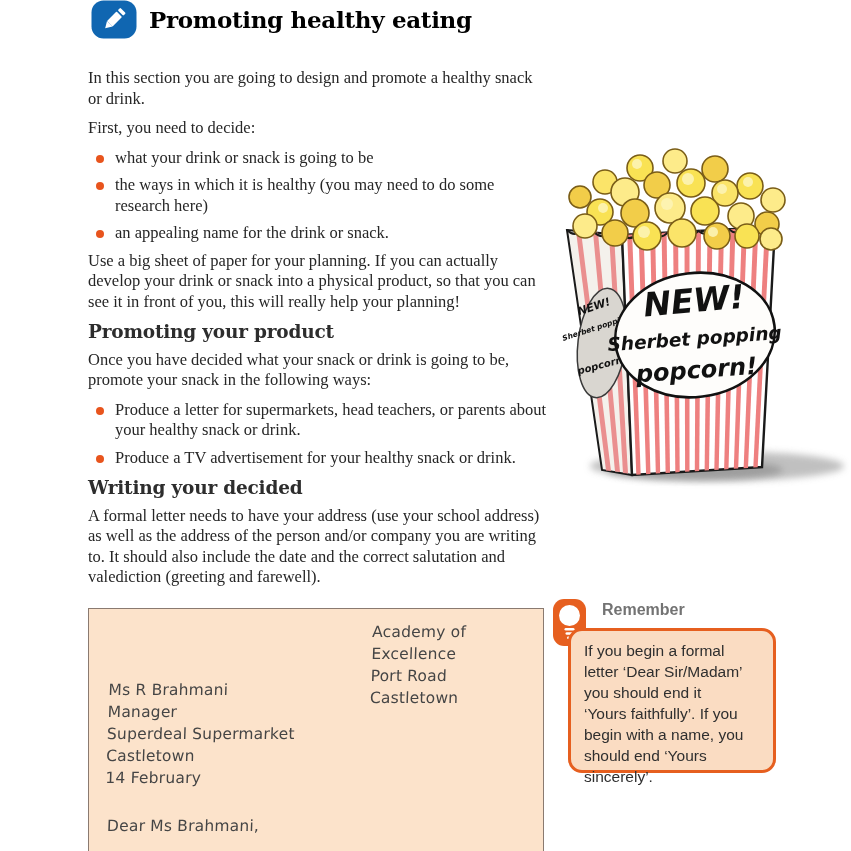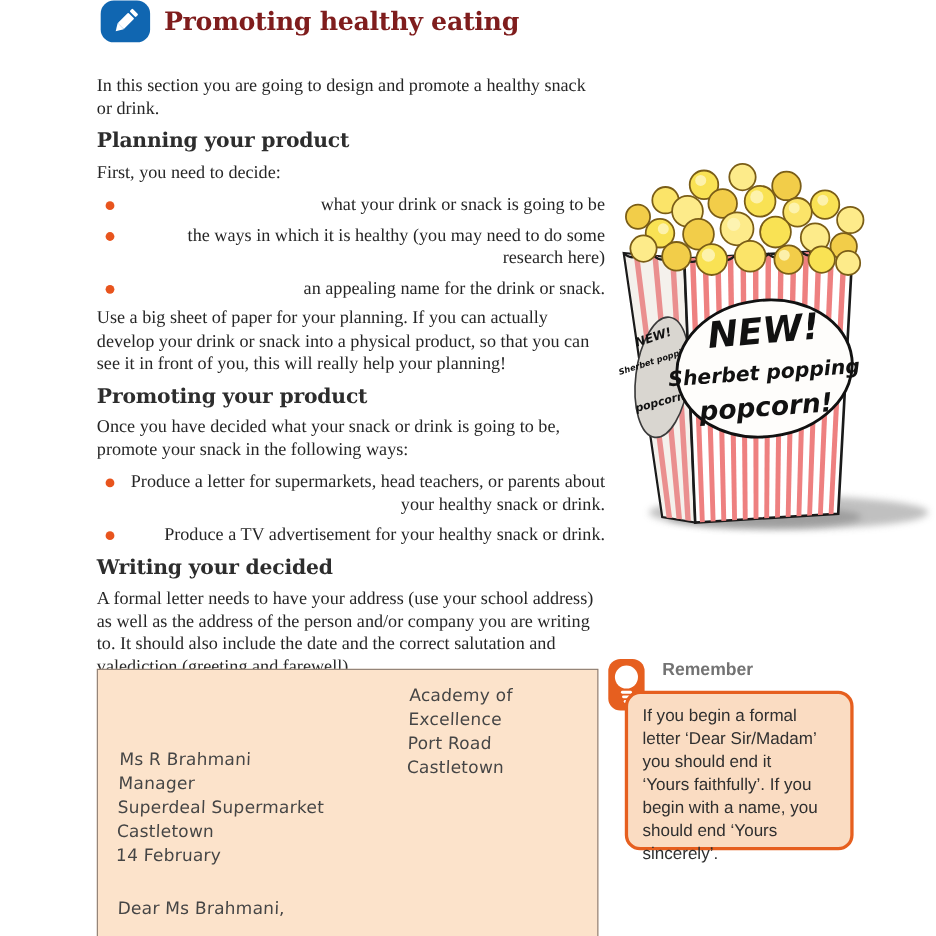--- a/index.html
+++ b/index.html
@@ -3,28 +3,28 @@
 <meta charset="utf-8">
 <style>
   html,body{margin:0;padding:0;background:#ffffff;}
   #page{position:relative;width:851px;height:851px;background:#ffffff;overflow:hidden;
         font-family:"Liberation Serif", serif;color:#262626;}
 
   
   .header{position:absolute;left:91px;top:0;display:flex;align-items:flex-start;}
   .header-icon{width:46px;height:39px;flex:0 0 auto;}
   .page-title{margin:6px 0 0 12px;font-family:"DejaVu Serif", serif;font-weight:700;
-              font-size:23px;color:#7f1d1d;letter-spacing:-0.3px;}
+              font-size:23px;color:#000000;letter-spacing:-0.3px;}
 
   
   .col{position:absolute;left:88px;top:46px;width:462px;font-size:16.5px;line-height:20.5px;margin-top:22px;}
   .col p{margin:0 0 9px 0;}
   .col h2{margin:10px 0 7px 0;font-family:"DejaVu Serif", serif;font-weight:700;
           font-size:18.5px;color:#2d2d2d;letter-spacing:-0.2px;}
-  .col ul{list-style:none;margin:0 0 5px 0;padding:0;text-align:right;}
+  .col ul{list-style:none;margin:0 0 5px 0;padding:0;}
   .col li{position:relative;padding-left:27px;margin:0 0 7px 0;}
   .col li::before{content:"";position:absolute;left:8px;top:7px;width:8px;height:8px;
                   border-radius:50%;background:#e8541d;}
 
   
   .letter{position:absolute;left:88px;top:608px;width:456px;height:260px;
           background:#fce3cb;border:1px solid #8a7a70;box-sizing:border-box;}
   .hand{font-family:"DejaVu Sans", sans-serif;font-size:15.5px;line-height:22px;
         color:#454545;letter-spacing:0.2px;transform:skewX(-2deg);}
   .letter-sender{position:absolute;left:282px;top:12px;}
@@ -58,21 +58,20 @@
         <rect x="17" y="15.6" width="13.5" height="7.8" rx="0.8" fill="#ffffff"></rect>
         <rect x="32.2" y="15.6" width="3.6" height="7.8" rx="1" fill="#ffffff"></rect>
       </g>
     </svg>
     <h1 class="page-title">Promoting healthy eating</h1>
   </div>
 
   <div class="col">
     <p>In this section you are going to design and promote a healthy snack or drink.</p>
 
-    <h2>Planning your product</h2>
     <p>First, you need to decide:</p>
     <ul>
       <li><span>what your drink or snack is going to be</span></li>
       <li><span>the ways in which it is healthy (you may need to do some research here)</span></li>
       <li><span>an appealing name for the drink or snack.</span></li>
     </ul>
     <p>Use a big sheet of paper for your planning. If you can actually develop your drink or snack into a physical product, so that you can see it in front of you, this will really help your planning!</p>
 
     <h2>Promoting your product</h2>
     <p>Once you have decided what your snack or drink is going to be, promote your snack in the following ways:</p>

